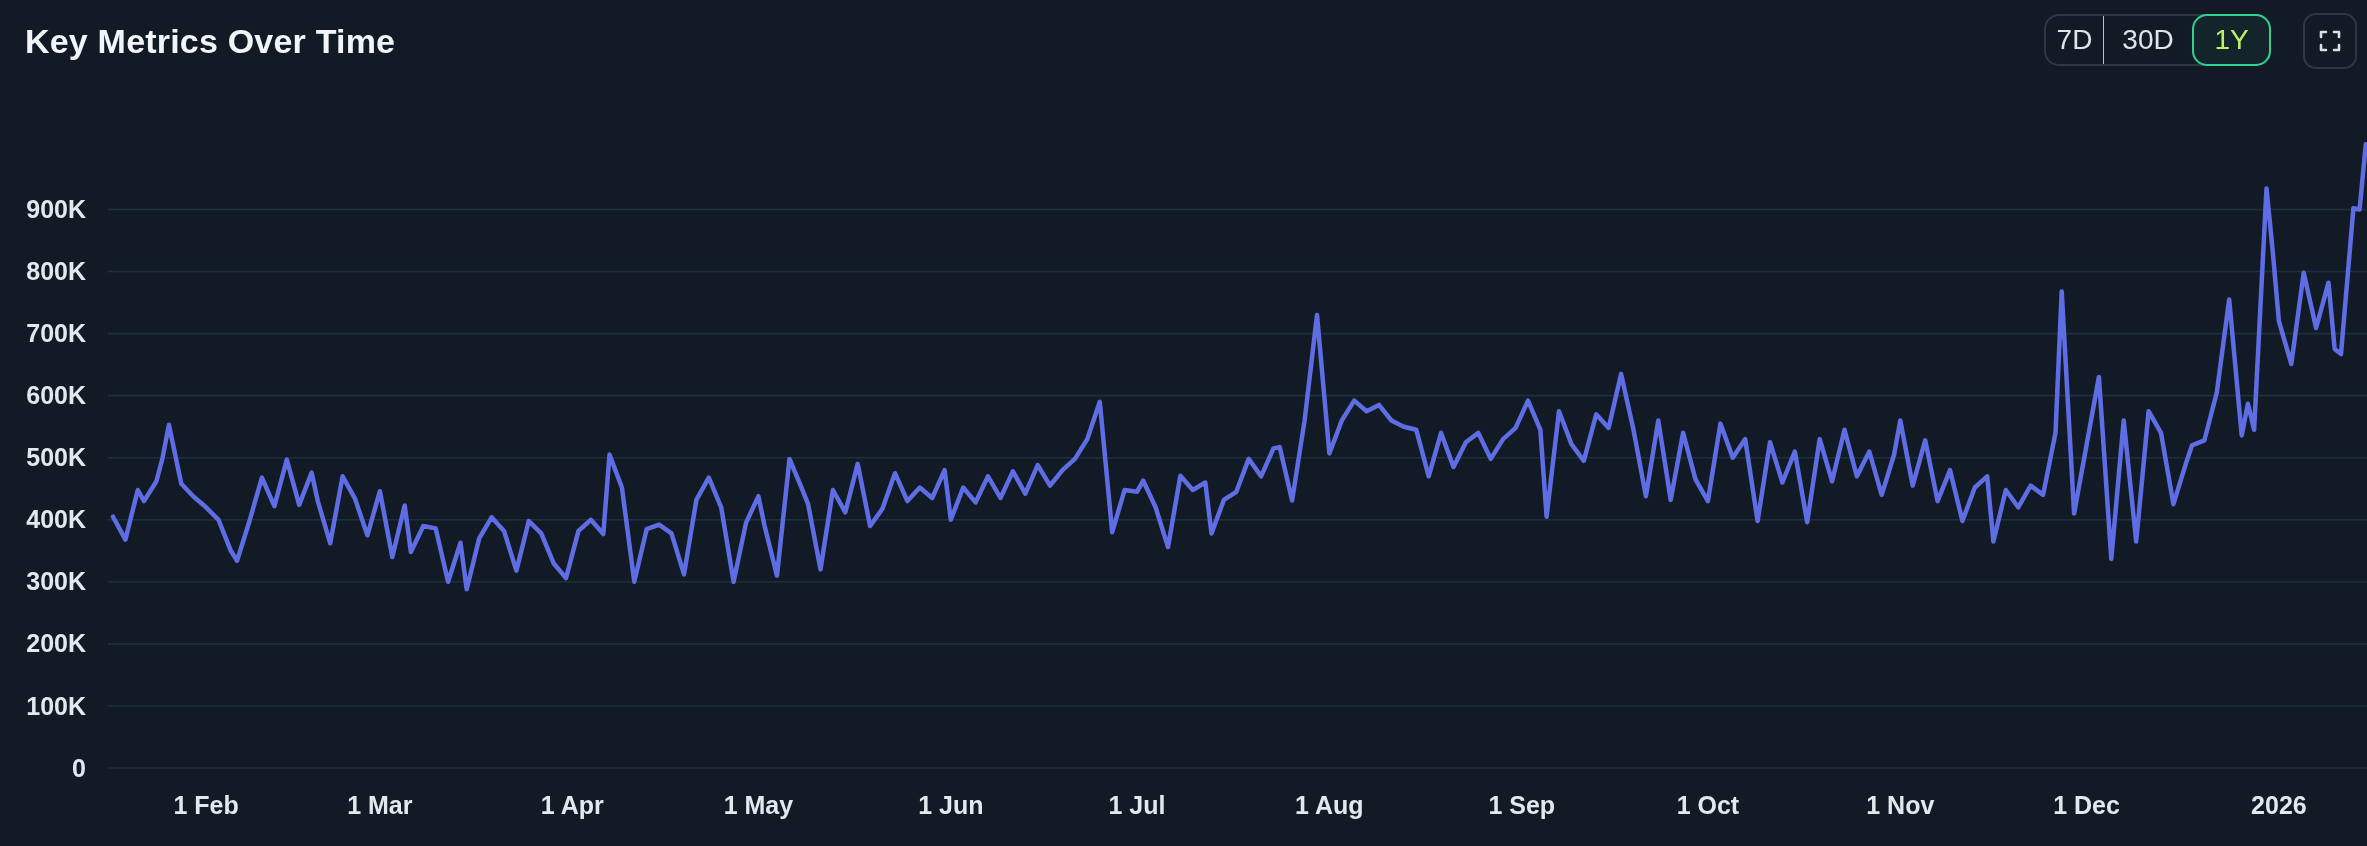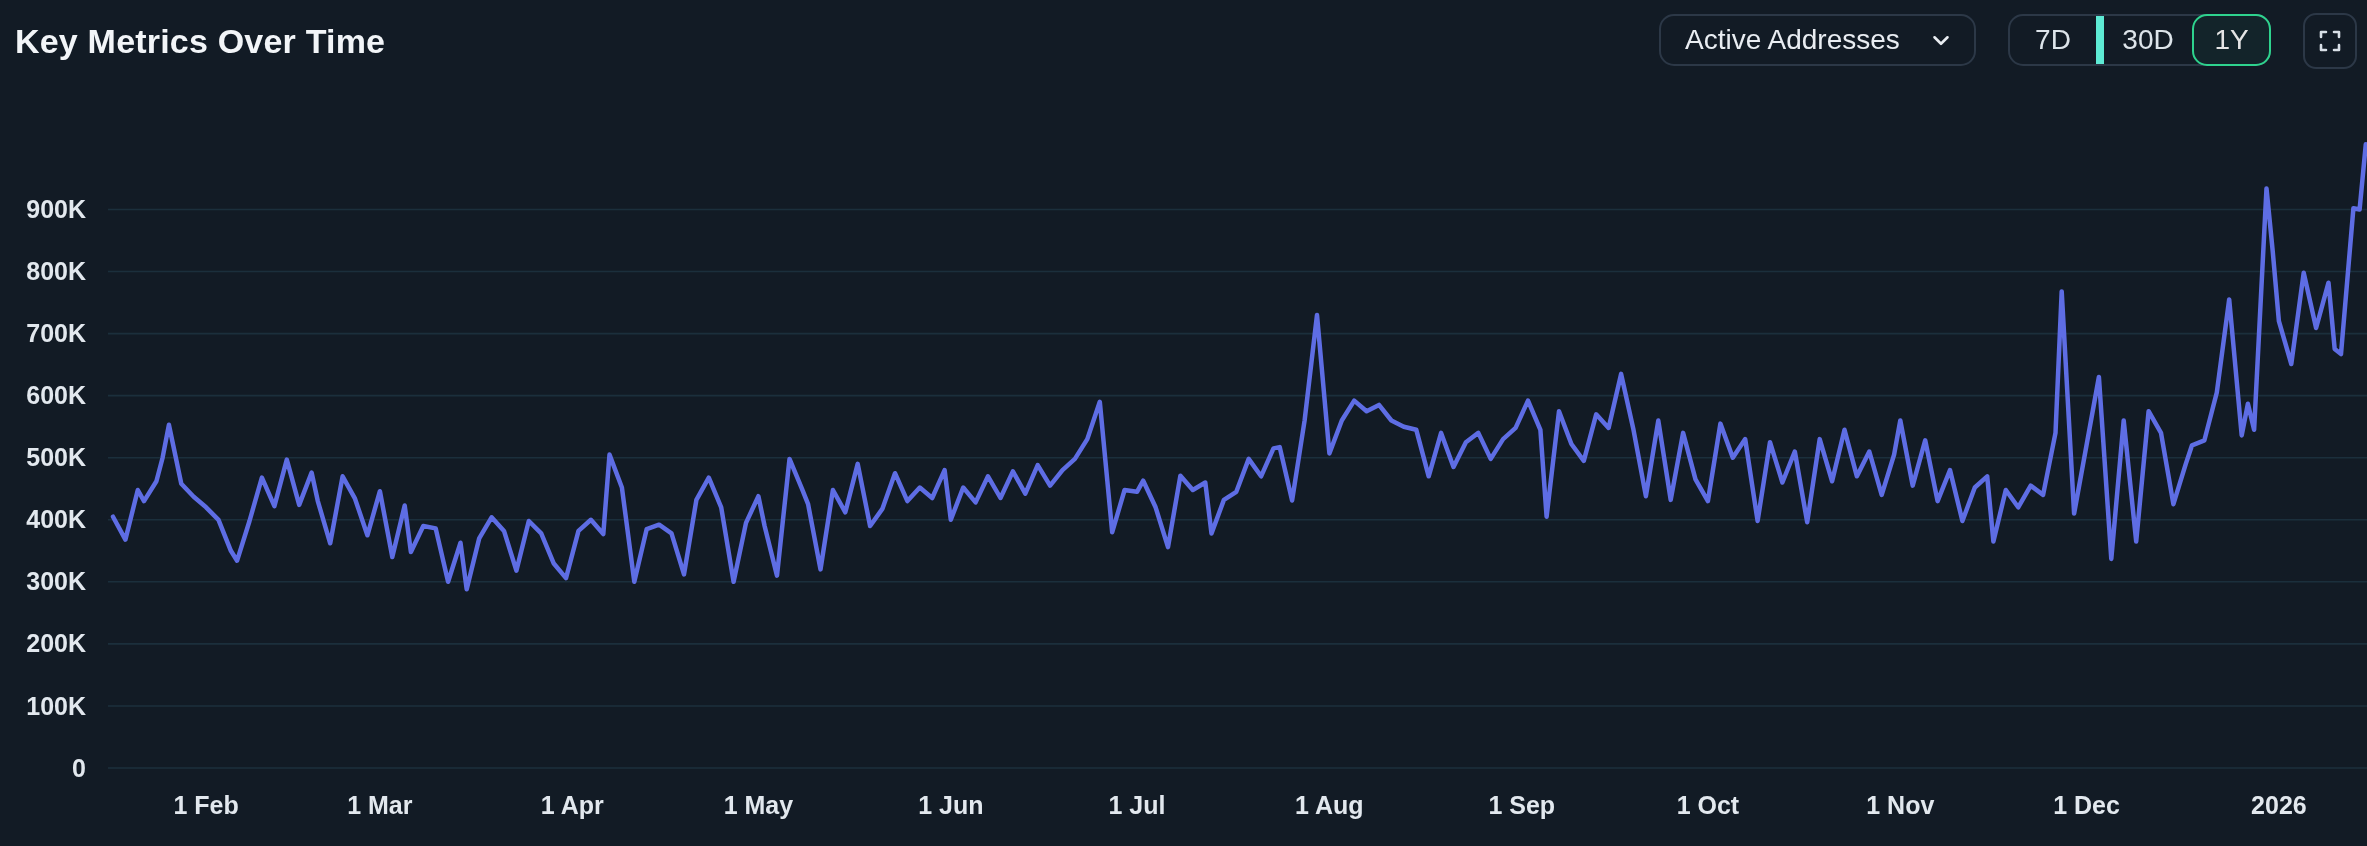--- a/index.html
+++ b/index.html
@@ -5,21 +5,21 @@
   html,body{margin:0;padding:0;}
   body{
     width:2367px;height:846px;
     background:#121b25;
     font-family:"Liberation Sans", sans-serif;
     overflow:hidden;
     position:relative;
     -webkit-font-smoothing:antialiased;
   }
   .header{
-    position:absolute;top:0;left:0;right:0;height:96px;
+    position:absolute;top:0;left:10px;right:0;height:96px;
     display:flex;align-items:center;justify-content:space-between;
     padding:0 10px 0 15px;box-sizing:border-box;
   }
   .title{
     font-size:34px;font-weight:700;color:#f2f5f8;letter-spacing:.2px;
     margin-top:-14px;
   }
   .controls{display:flex;align-items:center;gap:32px;margin-top:-16px;}
   .dropdown{
     display:flex;align-items:center;justify-content:space-between;
@@ -33,27 +33,27 @@
     display:flex;align-items:stretch;height:52px;box-sizing:border-box;
     border:2px solid #2c3847;border-radius:15px;background:transparent;
     position:relative;
   }
   .range-btn{
     display:flex;align-items:center;justify-content:center;
     font-size:28px;color:#dde4ea;cursor:pointer;box-sizing:border-box;
     background:transparent;border:none;padding:0;
     font-family:"Liberation Sans", sans-serif;
   }
-  .range-btn.opt-0{width:94px;border-right:8px solid #5eead4;}
+  .range-btn.opt-0{width:58px;border-right:1px solid #5eead4;}
   .range-btn.opt-1{width:88px;}
   .range-btn.opt-2{width:77px;}
   .range-btn.selected{
     border:2px solid #2ed38e !important;
     border-radius:15px;
-    color:#e5e5e5;
+    color:#bef264;
     background:rgba(46,211,142,0.05);
     margin:-2px -2px -2px 0;
     width:79px;
   }
   .fullscreen-btn{
     width:54px;height:56px;box-sizing:border-box;
     border:2px solid #2c3847;border-radius:13px;
     display:flex;align-items:center;justify-content:center;
     cursor:pointer;background:transparent;margin-top:2px;
   }
@@ -100,26 +100,20 @@
       <text x="2278.8940000000002" y="814" text-anchor="middle" fill="#e2e8ee" font-size="25" font-weight="600">2026</text>
       <polyline points="113.0,516.7 125.4,539.6 137.8,490.0 144.0,501.1 156.4,481.3 162.6,457.7 168.9,424.8 181.3,483.8 193.7,496.8 206.1,507.3 218.5,519.8 230.9,550.8 237.1,560.7 249.5,521.0 261.9,477.6 274.4,506.1 286.8,459.6 299.2,504.9 311.6,472.6 317.8,501.1 330.2,543.3 342.6,476.3 355.0,498.7 367.4,535.3 379.9,491.2 392.3,557.0 404.7,505.5 410.9,552.0 423.3,526.0 435.7,528.4 448.1,581.8 460.5,542.7 466.7,589.3 479.2,538.4 491.6,517.3 504.0,530.9 516.4,570.6 528.8,521.0 541.2,533.4 553.6,563.2 566.0,578.1 578.5,530.9 590.9,519.8 603.3,534.0 609.5,454.6 621.9,487.5 634.3,581.8 646.7,529.1 659.1,524.7 671.5,533.4 684.0,574.4 696.4,499.9 708.8,477.6 721.2,507.3 733.6,581.8 746.0,522.9 758.4,496.2 764.6,526.0 777.0,575.6 789.5,458.9 801.9,488.7 808.1,504.2 820.5,569.4 832.9,490.0 845.3,512.3 857.7,463.9 870.1,526.0 882.5,508.6 895.0,473.2 907.4,501.1 919.8,487.5 932.2,498.0 944.6,470.1 950.8,519.8 963.2,487.5 975.6,502.4 988.0,476.3 1000.5,498.0 1012.9,471.4 1025.3,493.7 1037.7,465.1 1050.1,485.6 1062.5,470.1 1074.9,458.9 1087.3,439.1 1099.8,401.8 1112.2,532.2 1124.6,490.0 1137.0,491.8 1143.2,480.7 1155.6,507.3 1168.0,547.1 1180.4,475.7 1192.8,490.0 1205.3,482.5 1211.5,533.4 1223.9,499.9 1236.3,491.8 1248.7,458.9 1261.1,476.3 1273.5,448.4 1279.7,447.1 1292.1,500.5 1304.6,420.5 1317.0,315.0 1329.4,453.4 1341.8,420.5 1354.2,400.6 1366.6,411.2 1379.0,404.9 1391.4,420.5 1403.8,426.7 1416.3,429.8 1428.7,476.3 1441.1,432.9 1453.5,467.0 1465.9,442.2 1478.3,432.9 1490.7,458.9 1503.1,439.1 1515.6,427.9 1528.0,400.6 1540.4,429.8 1546.6,516.7 1559.0,411.2 1571.4,444.0 1583.8,460.8 1596.2,414.3 1608.6,427.9 1621.1,373.9 1633.5,429.8 1645.9,496.2 1658.3,420.5 1670.7,499.9 1683.1,432.9 1695.5,479.4 1707.9,501.1 1720.4,423.6 1732.8,457.7 1745.2,439.1 1757.6,521.0 1770.0,442.2 1782.4,482.5 1794.8,451.5 1807.2,522.2 1819.7,439.1 1832.1,481.3 1844.5,429.8 1856.9,476.3 1869.3,451.5 1881.7,494.9 1894.1,454.6 1900.3,420.5 1912.7,485.6 1925.2,440.3 1937.6,501.1 1950.0,470.1 1962.4,521.0 1974.8,487.5 1987.2,476.3 1993.4,541.5 2005.8,490.0 2018.2,507.3 2030.7,485.6 2043.1,494.9 2055.5,432.9 2061.7,291.4 2074.1,513.6 2086.5,445.3 2098.9,377.0 2111.3,558.9 2123.7,420.5 2136.2,541.5 2148.6,411.2 2161.0,432.9 2173.4,504.2 2185.8,463.9 2192.0,445.3 2204.4,440.3 2216.8,392.5 2229.2,299.4 2241.7,435.4 2247.9,403.7 2254.1,429.8 2266.5,188.4 2272.7,251.0 2278.9,321.2 2291.3,364.0 2303.7,272.8 2316.1,328.0 2328.5,282.7 2334.7,349.1 2341.0,354.1 2353.4,208.2 2359.6,209.5 2365.8,144.3" fill="none" stroke="#5e6de4" stroke-width="4.5" stroke-linejoin="round" stroke-linecap="round"></polyline>
     </svg>
 </div>
 
 <div class="header">
   <div class="title">Key Metrics Over Time</div>
 
   <div class="controls">
 
-    <div class="dropdown">
-      <span class="dropdown-label">Active Addresses</span>
-      <svg class="chevron" viewBox="0 0 24 24">
-        <polyline points="6,9.5 12,15.5 18,9.5" fill="none" stroke="#e9edf2" stroke-width="2.4" stroke-linecap="round" stroke-linejoin="round"></polyline>
-      </svg>
-    </div>
 
     <div class="range-group">
       <button class="range-btn opt-0">7D</button>
       <button class="range-btn opt-1">30D</button>
       <button class="range-btn opt-2 selected">1Y</button>
     </div>
 
     <div class="fullscreen-btn">
       <svg viewBox="0 0 24 24">
         <g fill="none" stroke="#d9e0e7" stroke-width="2.6" stroke-linecap="round" stroke-linejoin="round">

